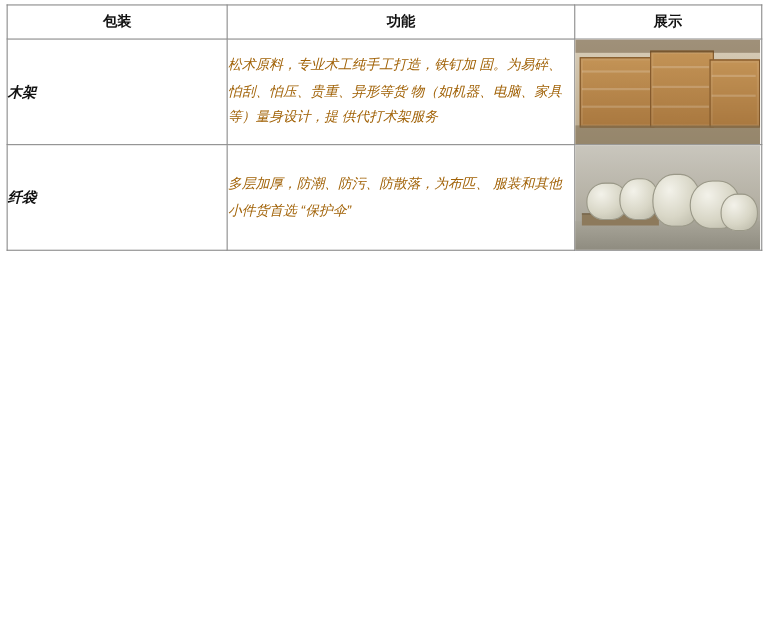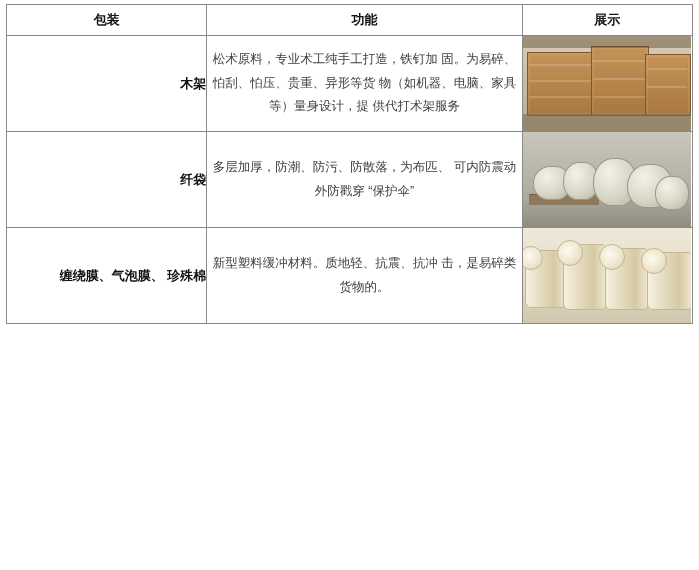--- a/index.html
+++ b/index.html
@@ -36,32 +36,34 @@
   .col-c { width: 170px; }
 
   thead th {
     height: 30px;
     font-size: 13px;
     font-weight: bold;
     text-align: center;
     color: #111;
   }
   .cell-name {
-    text-align: right;
+    text-align: left;
     font-size: 13px;
     font-weight: bold;
     color: #111;
     padding: 4px 6px;
+    font-style: italic;
   }
   .cell-desc {
     font-size: 12.5px;
     line-height: 1.9;
-    color: #404040;
+    color: #a16207;
     padding: 8px 10px 8px 10px;
-    text-align: center;
+    text-align: left;
+    font-style: italic;
   }
   .cell-img {
     padding: 0;
     text-align: center;
   }
   .row-1 td { height: 95px; }
   .row-2 td { height: 95px; }
   .row-3 td { height: 95px; }
   .row-4 td { height: 95px; }
   .row-5 td { height: 95px; }
@@ -202,46 +204,30 @@
             <div class="slat" style="left:124px; top:50px; width:40px;"></div>
             <div class="dark" style="left:0; top:0; width:168px; height:12px; background:rgba(90,70,45,0.45);"></div>
             <div class="dark" style="left:0; bottom:0; width:168px; height:17px; background:rgba(120,105,80,0.55);"></div>
           </div>
         </td>
       </tr>
 
 
       <tr class="row-3">
         <td class="cell-name">纤袋</td>
-        <td class="cell-desc">多层加厚，防潮、防污、防散落，为布匹、 可内防震动外防戳穿 “保护伞”</td>
+        <td class="cell-desc">多层加厚，防潮、防污、防散落，为布匹、 服装和其他小件货首选 “保护伞”</td>
         <td class="cell-img">
           <div class="pic pic-bag">
             <div class="floor"></div>
             <div class="pallet" style="left:6px; top:62px; width:70px; height:10px;"></div>
             <div class="bag" style="left:10px; top:34px; width:36px; height:32px;"></div>
             <div class="bag" style="left:40px; top:30px; width:34px; height:36px;"></div>
             <div class="bag" style="left:70px; top:26px; width:42px; height:46px;"></div>
             <div class="bag" style="left:104px; top:32px; width:44px; height:42px;"></div>
             <div class="bag" style="left:132px; top:44px; width:32px; height:32px;"></div>
           </div>
         </td>
       </tr>
 
 
-      <tr class="row-5">
-        <td class="cell-name">缠绕膜、气泡膜、 珍殊棉</td>
-        <td class="cell-desc">新型塑料缓冲材料。质地轻、抗震、抗冲 击，是易碎类货物的。</td>
-        <td class="cell-img">
-          <div class="pic pic-film">
-            <div class="tube" style="left:2px; top:22px; width:40px; height:56px;"></div>
-            <div class="cap" style="left:-4px; top:18px; width:22px; height:22px;"></div>
-            <div class="tube" style="left:40px; top:16px; width:42px; height:64px;"></div>
-            <div class="cap" style="left:34px; top:12px; width:24px; height:24px;"></div>
-            <div class="tube" style="left:82px; top:20px; width:42px; height:60px;"></div>
-            <div class="cap" style="left:76px; top:16px; width:24px; height:24px;"></div>
-            <div class="tube" style="left:124px; top:24px; width:44px; height:56px;"></div>
-            <div class="cap" style="left:118px; top:20px; width:24px; height:24px;"></div>
-          </div>
-        </td>
-      </tr>
     </tbody>
   </table>
 </div>
 
 </body></html>

